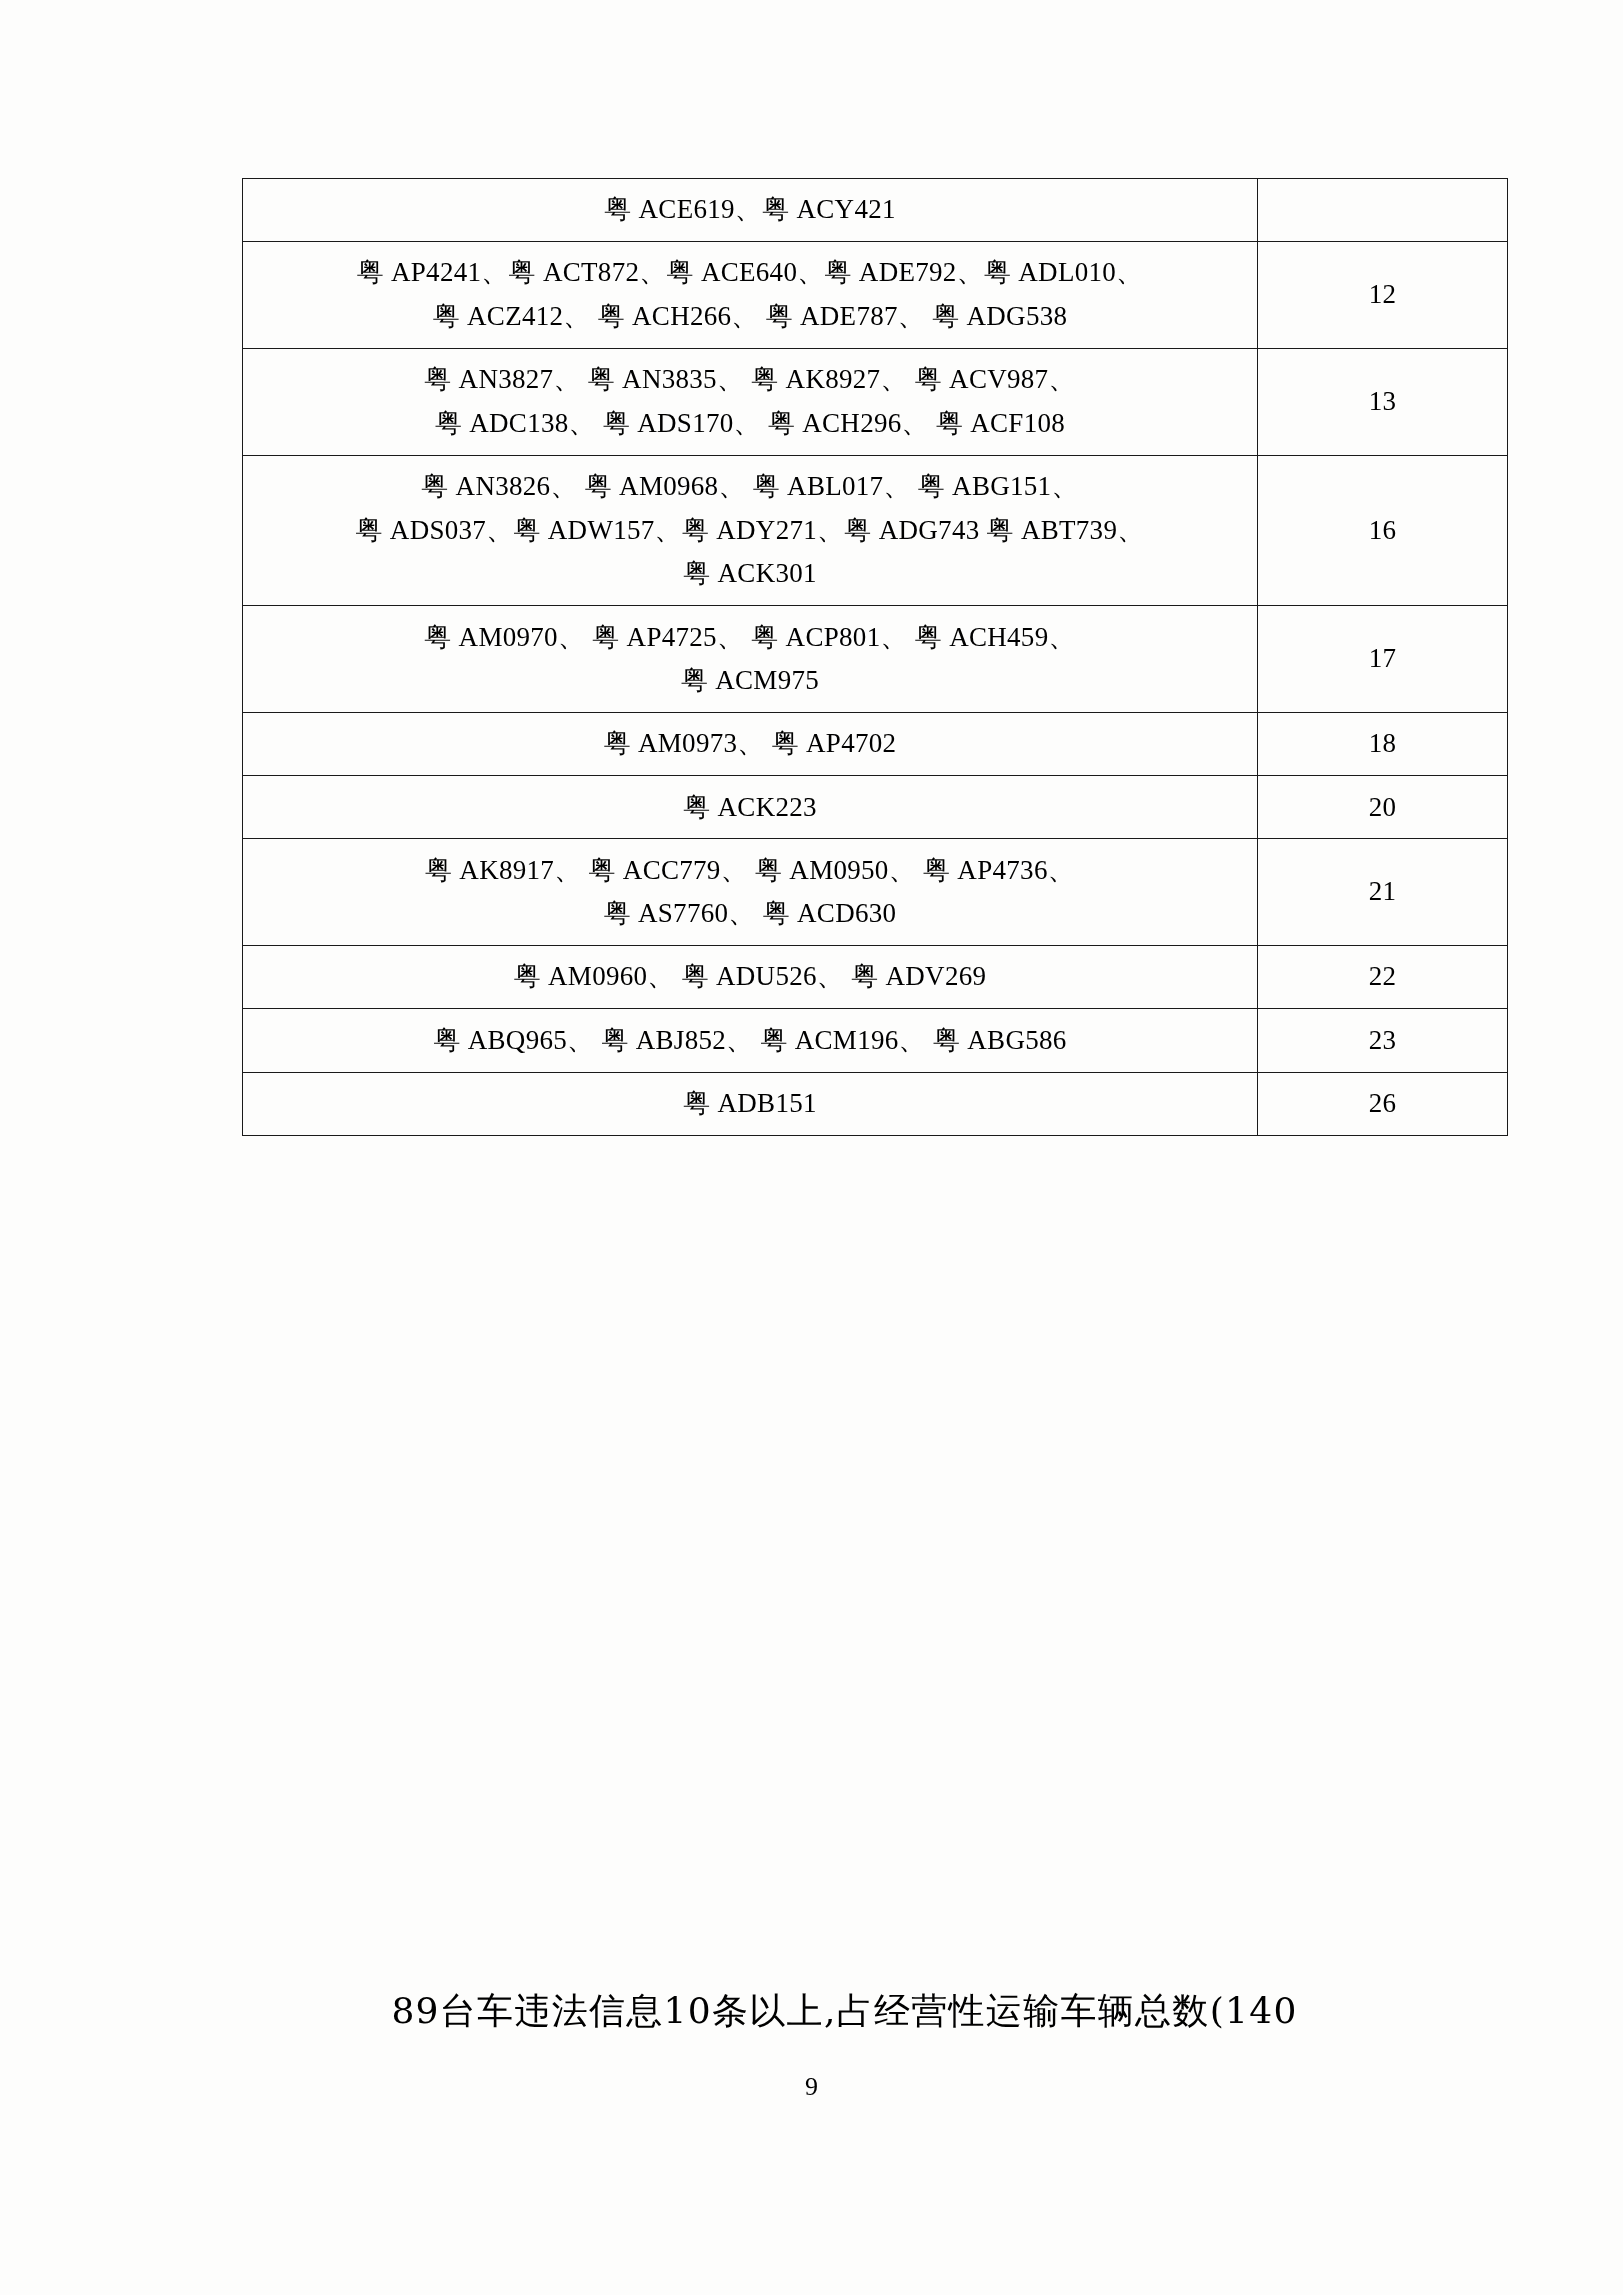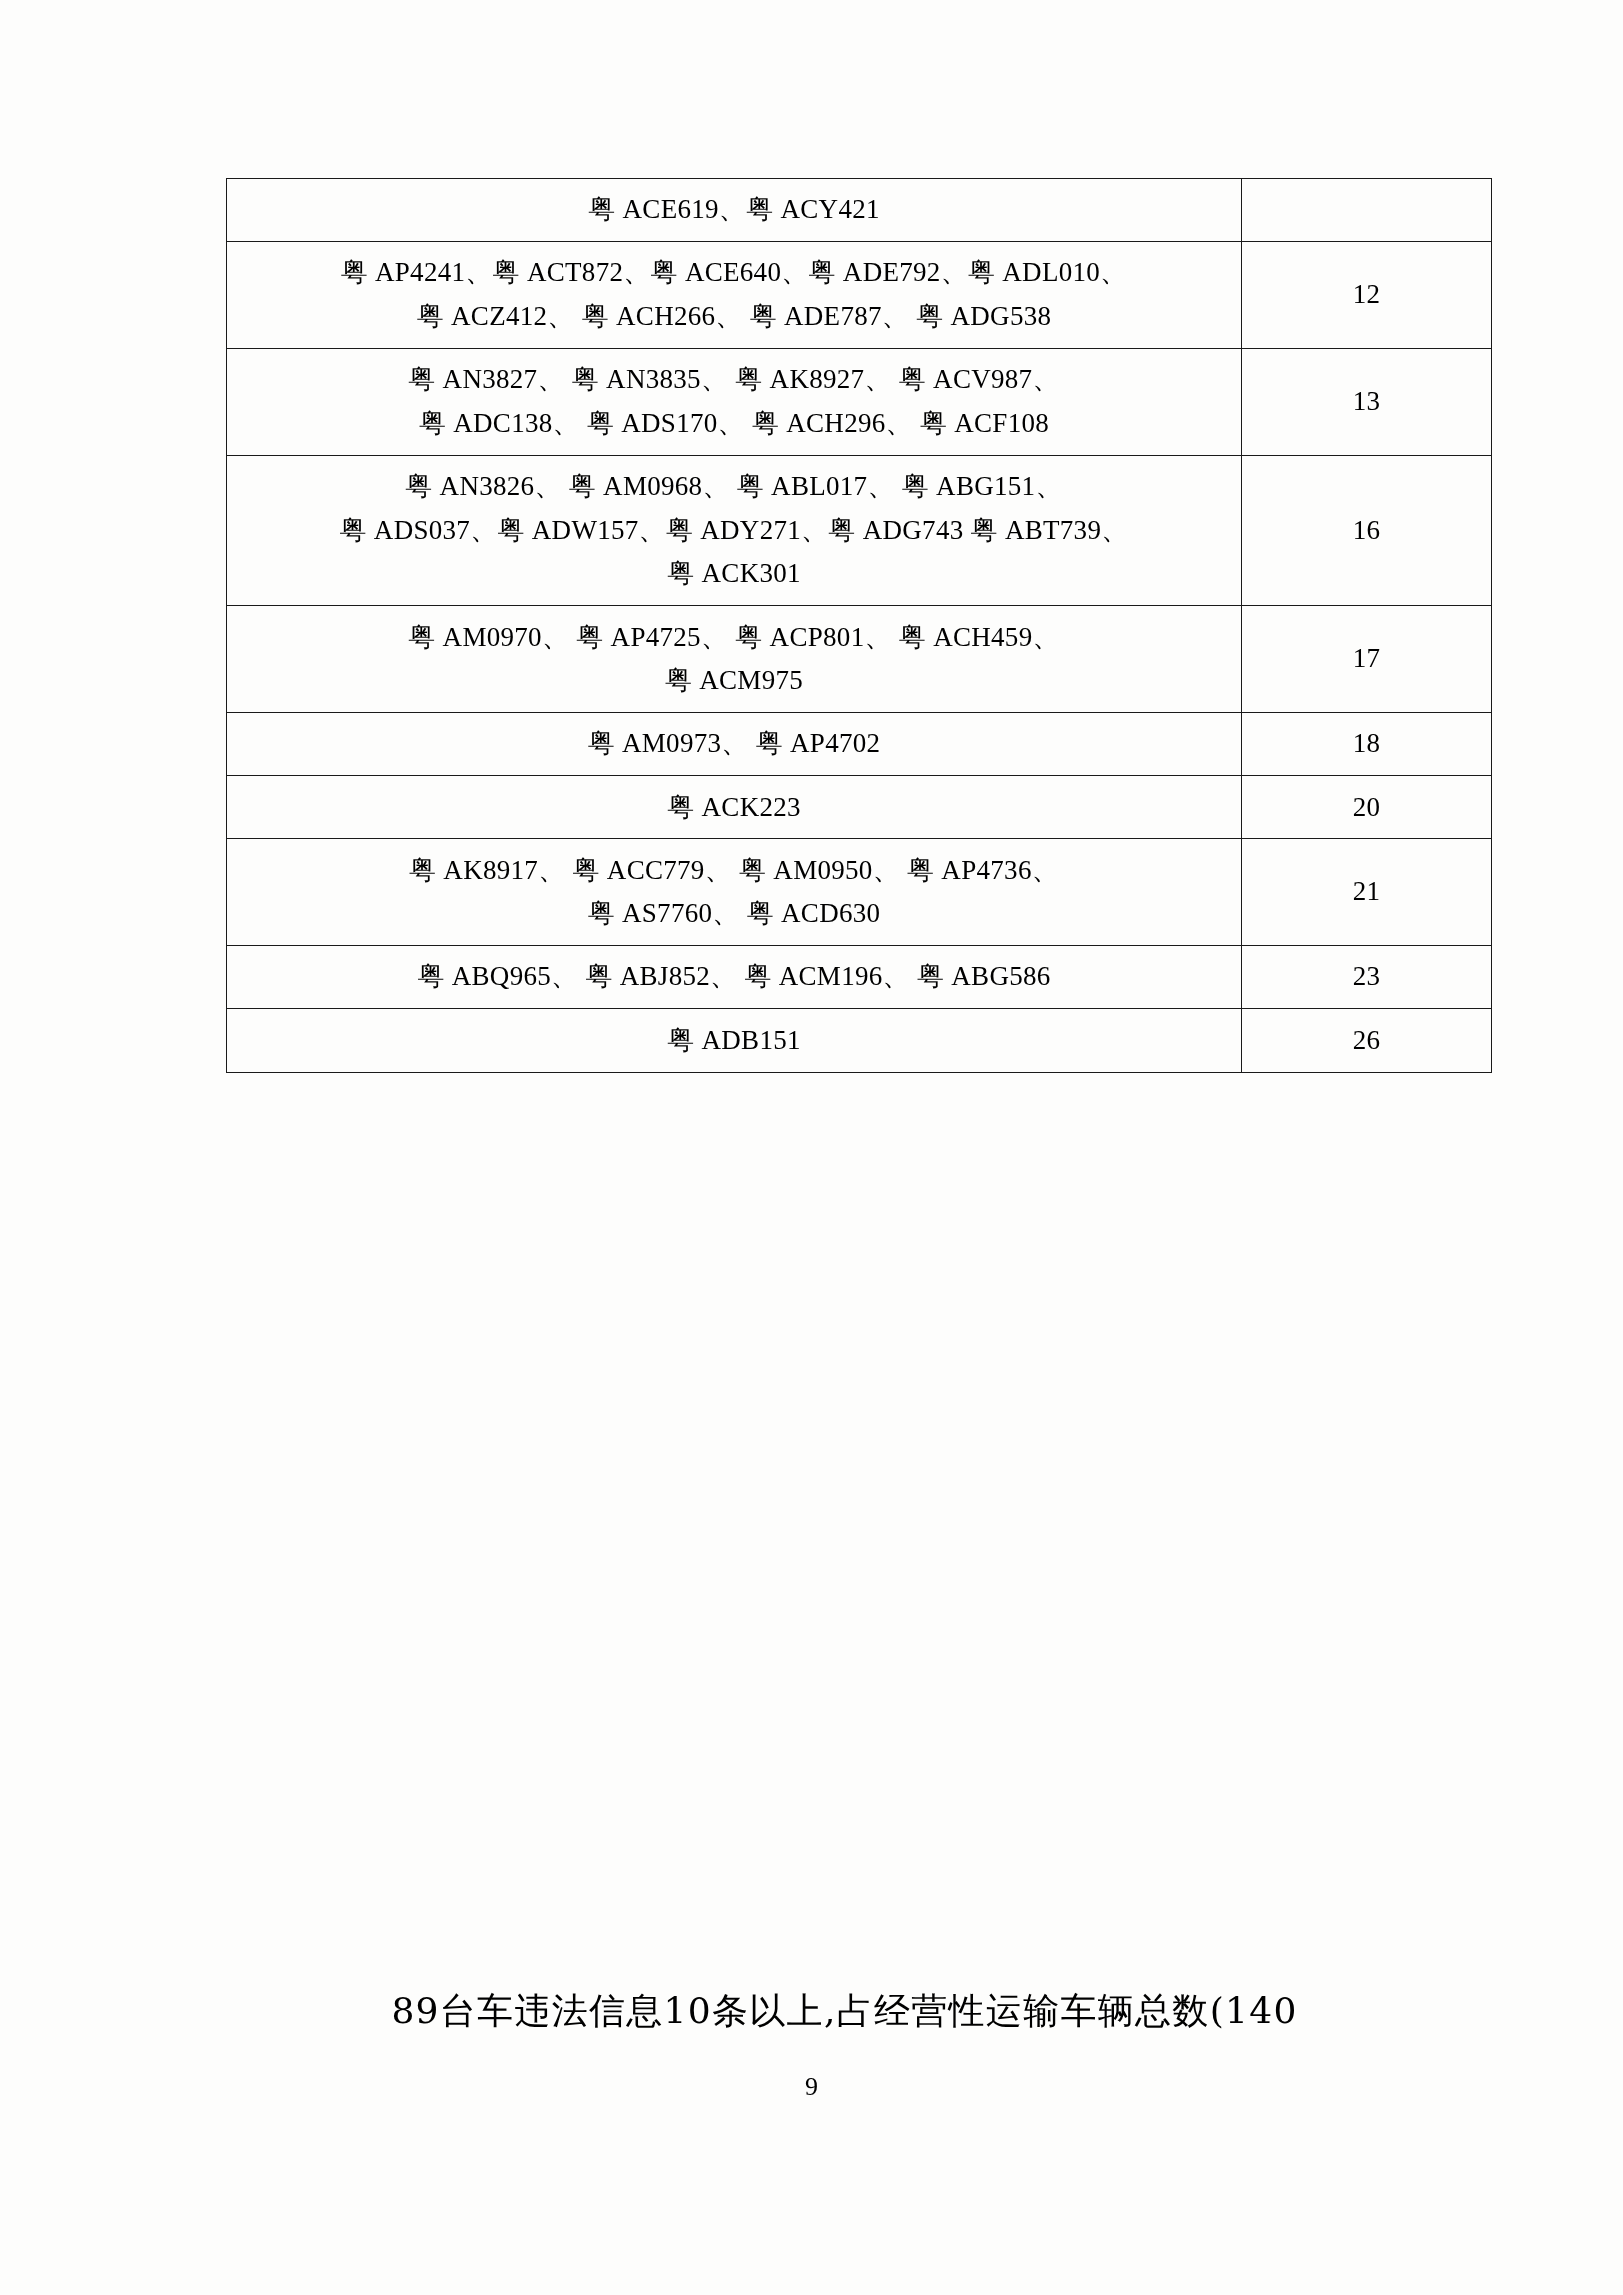--- a/index.html
+++ b/index.html
@@ -17,21 +17,21 @@
   }
   .page {
     position: absolute;
     top: 0; left: 0;
     width: 1623px;
     height: 2295px;
     background: #fdfdfc;
   }
   .doc-table {
     position: absolute;
-    left: 226px;
+    left: 242px;
     top: 178px;
     width: 1237px;
     border-collapse: collapse;
     table-layout: fixed;
   }
   .doc-table td {
     border: 1.3px solid #1a1a1a;
     vertical-align: middle;
     padding: 9.2px 6.5px;
     font-size: 27px;
@@ -136,20 +136,26 @@
       </tr>
 
       <tr>
         <td class="col-plates">
           <span class="plate-line">粤 AK8917、 粤 ACC779、 粤 AM0950、 粤 AP4736、</span>
           <span class="plate-line">粤 AS7760、 粤 ACD630</span>
         </td>
         <td class="col-count count-cell">21</td>
       </tr>
 
+      <tr>
+        <td class="col-plates">
+          <span class="plate-line">粤 AM0960、 粤 ADU526、 粤 ADV269</span>
+        </td>
+        <td class="col-count count-cell">22</td>
+      </tr>
 
       <tr>
         <td class="col-plates">
           <span class="plate-line">粤 ABQ965、 粤 ABJ852、 粤 ACM196、 粤 ABG586</span>
         </td>
         <td class="col-count count-cell">23</td>
       </tr>
 
       <tr>
         <td class="col-plates">

